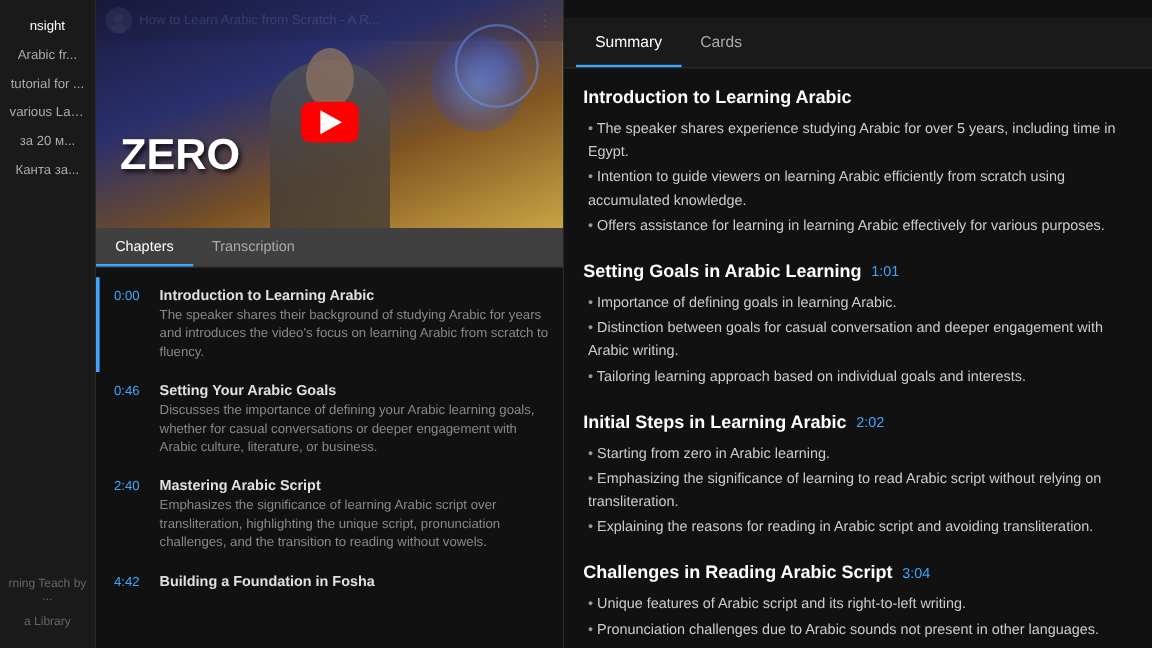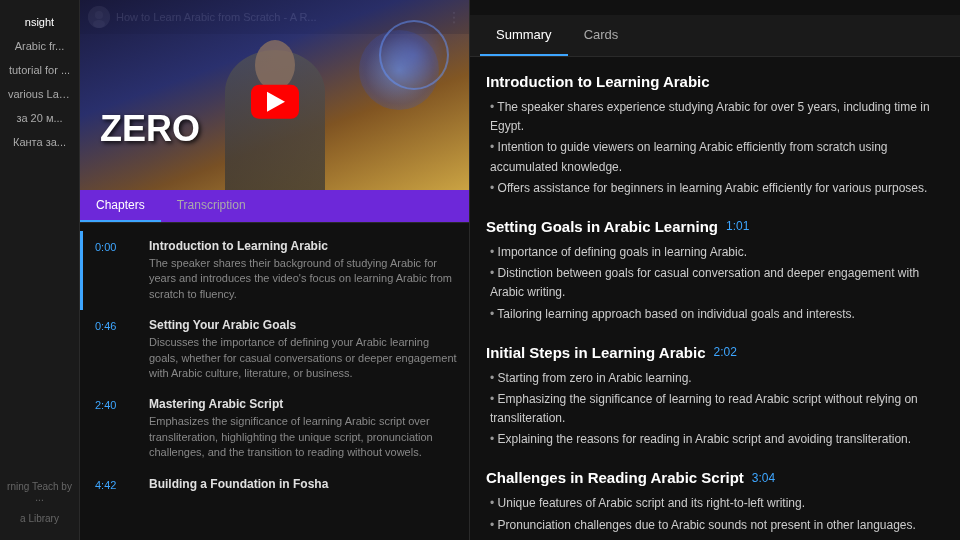--- a/index.html
+++ b/index.html
@@ -155,21 +155,21 @@
       top: 30px;
       width: 80px;
       height: 80px;
       border-radius: 50%;
       background: radial-gradient(circle, rgba(100,150,255,0.6) 0%, rgba(50,80,200,0.3) 60%, transparent 100%);
     }
 
     
     .chapter-tabs {
       display: flex;
-      background: #6d28d9;
+      background: #404040;
       border-bottom: 1px solid #2a2a2a;
       flex-shrink: 0;
     }
     .chapter-tab {
       padding: 8px 16px;
       font-size: 12px;
       cursor: pointer;
       color: #aaa;
     }
     .chapter-tab.active {
@@ -183,21 +183,21 @@
       overflow-y: auto;
       padding: 8px 0;
     }
     .chapter-list::-webkit-scrollbar { width: 4px; }
     .chapter-list::-webkit-scrollbar-track { background: #1a1a1a; }
     .chapter-list::-webkit-scrollbar-thumb { background: #444; border-radius: 2px; }
 
     .chapter-item {
       display: flex;
       padding: 8px 12px;
-      gap: 22px;
+      gap: 6px;
       cursor: pointer;
       border-left: 3px solid transparent;
     }
     .chapter-item.active { border-left-color: #3ea6ff; }
     .chapter-time {
       color: #3ea6ff;
       font-size: 11px;
       min-width: 32px;
       padding-top: 2px;
     }
@@ -376,21 +376,21 @@
 
       <div class="summary-content">
 
       <div class="summary-section">
             <div class="summary-section-header">
     <span class="summary-section-title">Introduction to Learning Arabic</span>
 
   </div>
             <div class="summary-bullet">The speaker shares experience studying Arabic for over 5 years, including time in Egypt.</div>
             <div class="summary-bullet">Intention to guide viewers on learning Arabic efficiently from scratch using accumulated knowledge.</div>
-            <div class="summary-bullet">Offers assistance for beginners in learning Arabic efficiently for various purposes.</div>
+            <div class="summary-bullet">Offers assistance for learning in learning Arabic effectively for various purposes.</div>
           </div>
           <div class="summary-section">
             <div class="summary-section-header">
     <span class="summary-section-title">Setting Goals in Arabic Learning</span>
     <span class="summary-section-time">1:01</span>
   </div>
             <div class="summary-bullet">Importance of defining goals in learning Arabic.</div>
             <div class="summary-bullet">Distinction between goals for casual conversation and deeper engagement with Arabic writing.</div>
             <div class="summary-bullet">Tailoring learning approach based on individual goals and interests.</div>
           </div>

